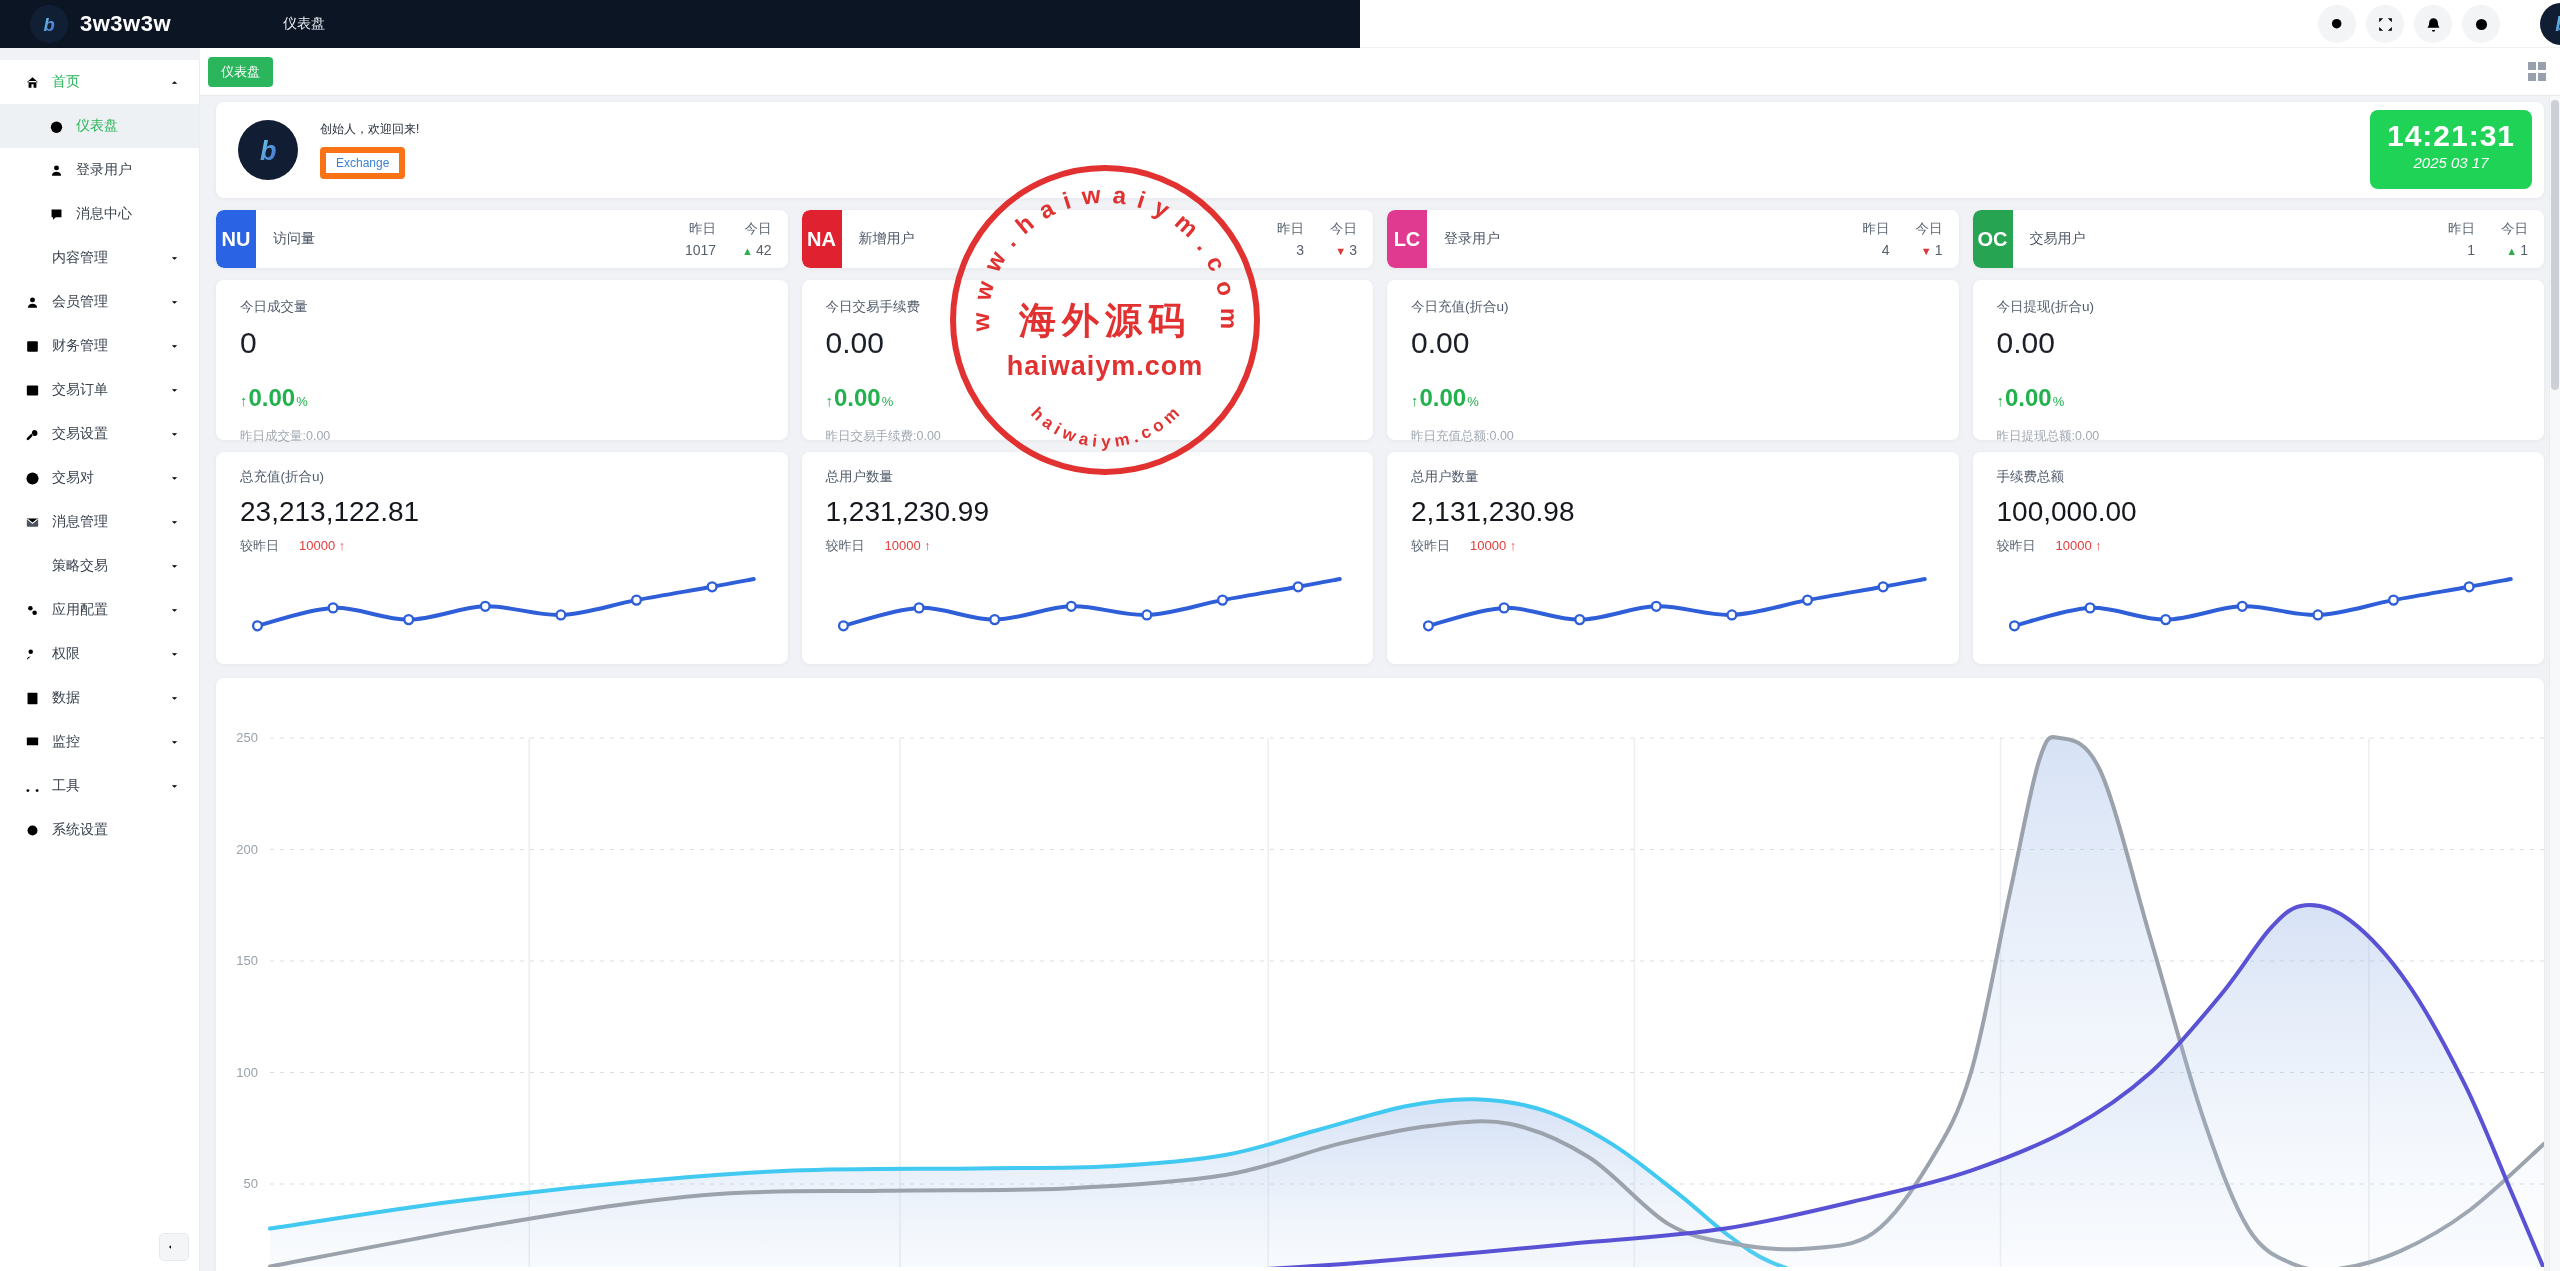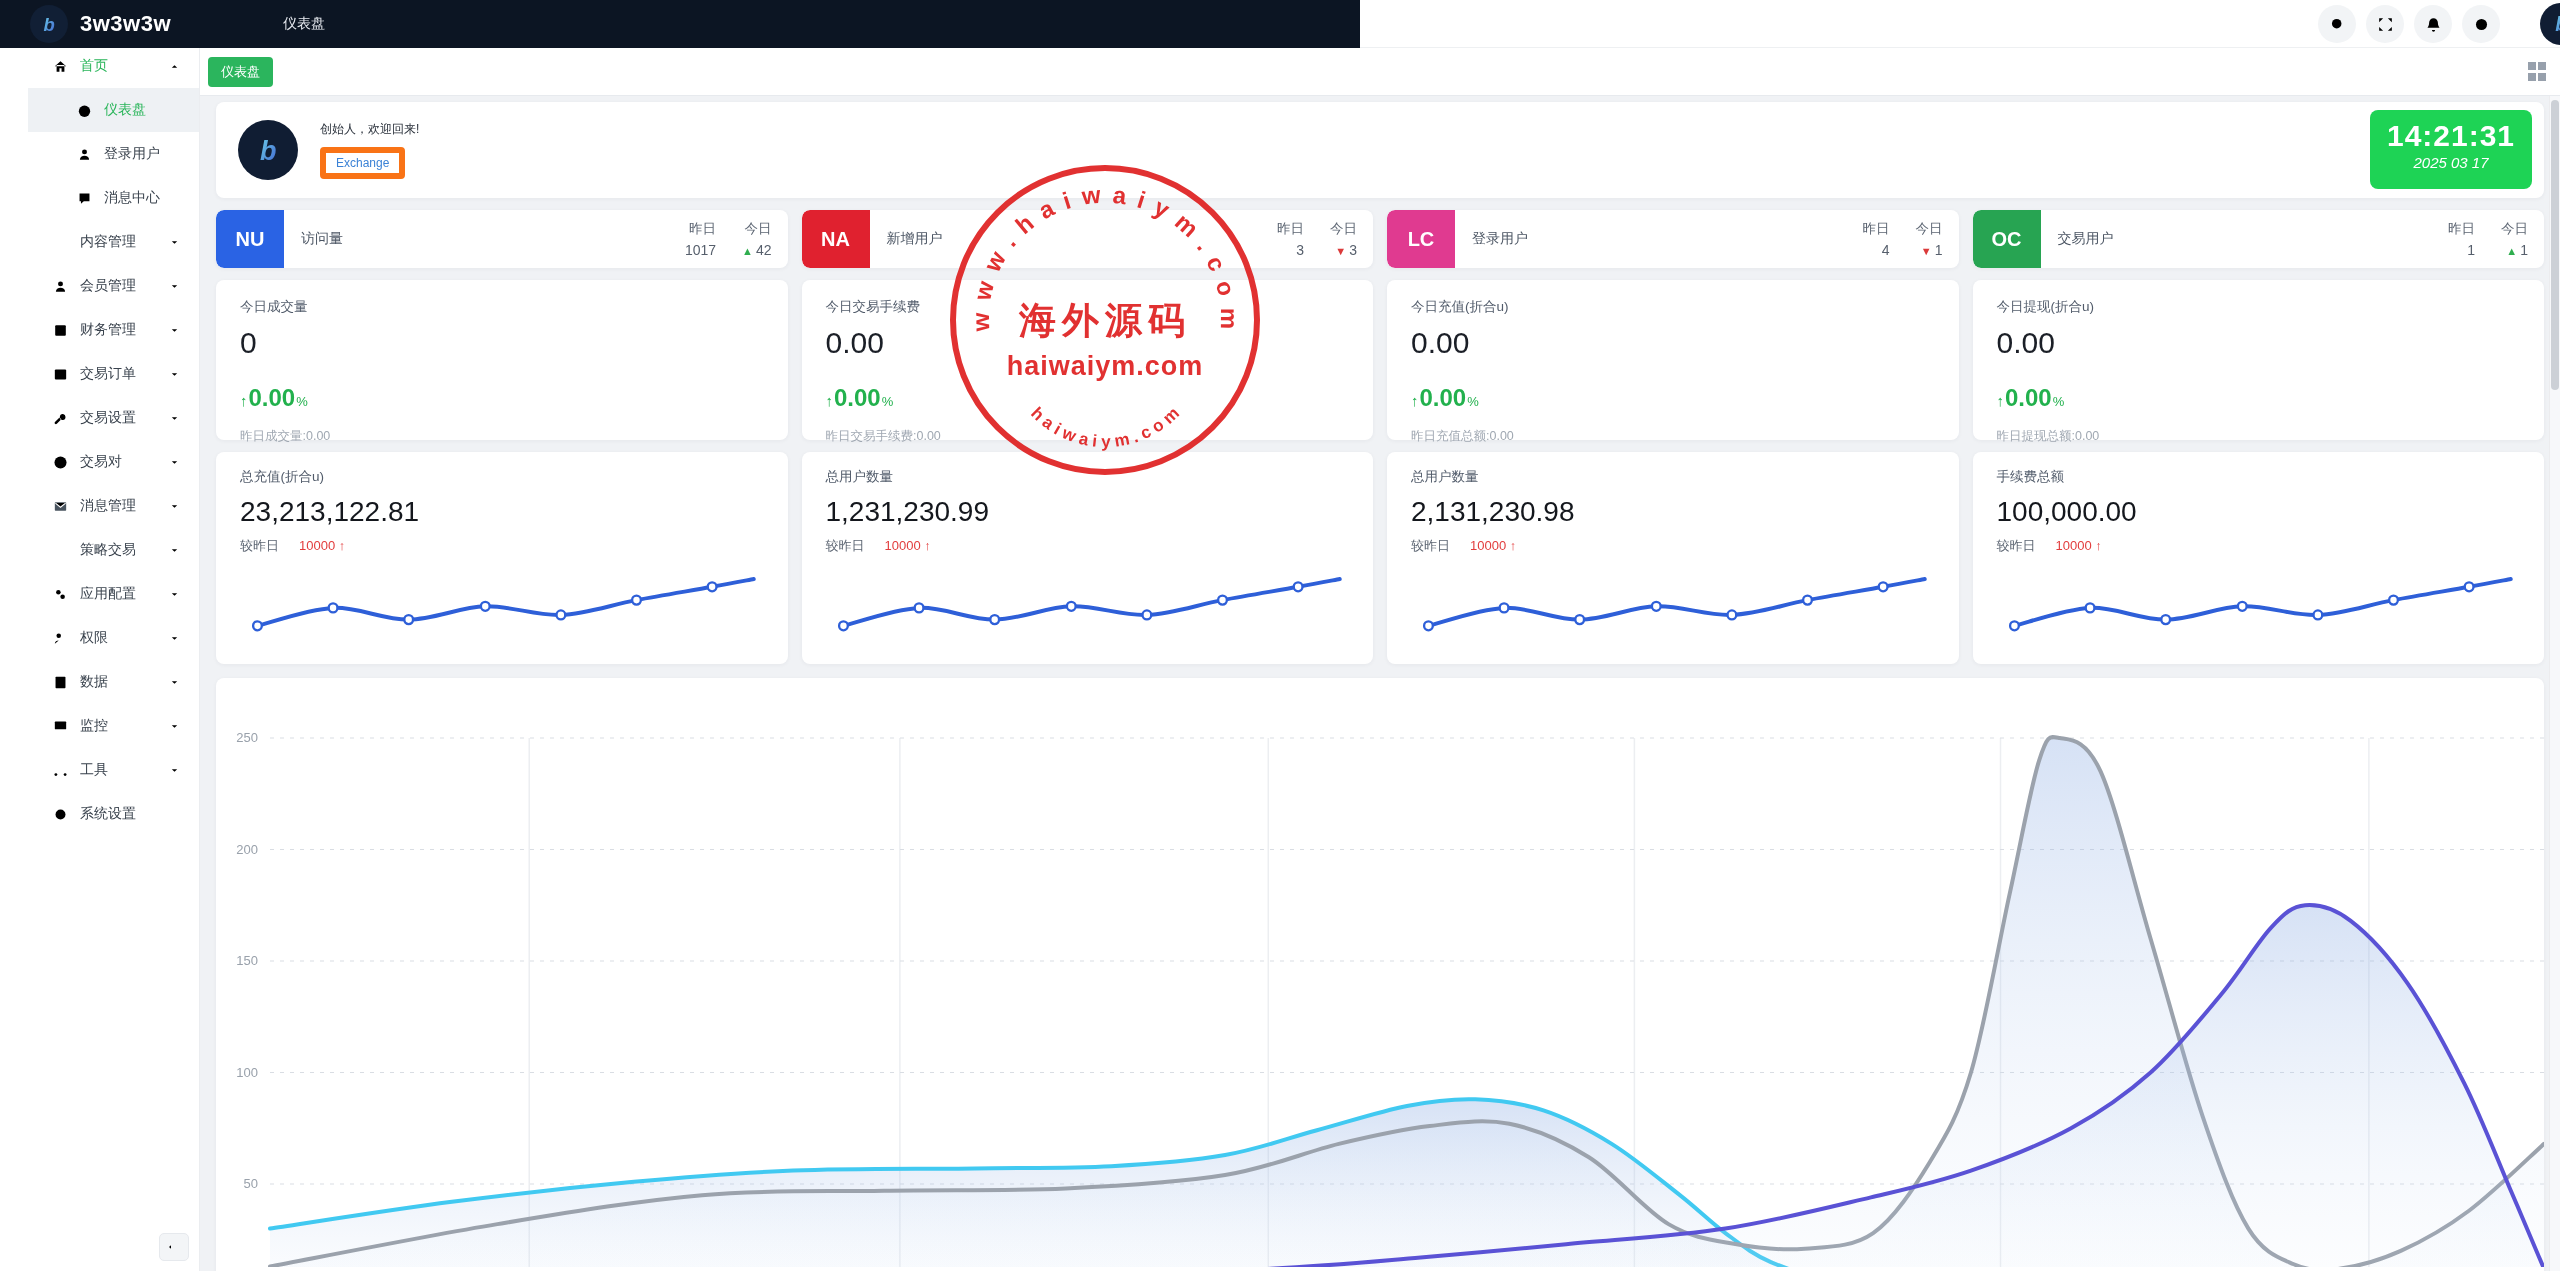--- a/index.html
+++ b/index.html
@@ -26,22 +26,22 @@
 
   
   .tabbar { position:absolute; top:48px; left:200px; right:0; height:48px; background:#fff;
     border-bottom:1px solid #e7eaee; z-index:10; display:flex; align-items:center; }
   .tab-chip { margin-left:8px; background:#2bb55d; color:#fff; font-size:13px; padding:6px 13px;
     border-radius:4px; cursor:pointer; }
   .tabbar-right { position:absolute; right:14px; display:grid; grid-template-columns:8px 8px; gap:2.5px; cursor:pointer; }
   .tabbar-right i { width:8px; height:8px; background:#97a0ac; display:block; }
 
   
-  .sidebar { position:absolute; top:44px; left:0; width:200px; bottom:0; background:#fff;
-    border-right:1px solid #ebedf0; z-index:15;padding-left:28px; }
+  .sidebar { position:absolute; top:60px; left:0; width:200px; bottom:0; background:#fff;
+    border-right:1px solid #ebedf0; z-index:15; }
   .s-item { height:44px; display:flex; align-items:center; font-size:14px; color:#39424d;
     cursor:pointer; position:relative; }
   .s-item svg.si { width:17px; height:17px; margin-left:24px; flex:0 0 auto; color:#49545f; }
   .s-item .lbl { margin-left:11px; }
   .s-item .chev { position:absolute; right:18px; width:13px; height:13px; color:#7c8897; }
   .s-item.green, .s-item.green svg.si { color:#2ab55a; }
   .s-sub svg.si { margin-left:48px; }
   .s-sub.active { background:#eef1f4; color:#2ab55a; }
   .s-sub.active svg.si { color:#2ab55a; }
   .chev.up { transform:rotate(180deg); }
@@ -62,21 +62,21 @@
     border:6px solid #f97316; border-radius:4px; padding:3px 10px; cursor:pointer; }
   .clock-card { position:absolute; right:12px; top:8px; width:162px; height:79px; border-radius:8px;
     background:#1ed355; color:#fff; text-align:center; }
   .clock-time { font-size:30px; font-weight:bold; margin-top:9px; letter-spacing:1px; }
   .clock-date { font-size:15px; margin-top:1px;font-style:italic; }
 
   .row4 { display:grid; grid-template-columns:repeat(4,1fr); gap:14px; margin-top:12px; }
 
   
   .kpi-card { height:58px; display:flex; align-items:center; overflow:hidden; position:relative; }
-  .kpi-sq { width:68px; height:58px; flex:0 0 auto; display:flex; align-items:center; justify-content:center;
+  .kpi-sq { width:40px; height:58px; flex:0 0 auto; display:flex; align-items:center; justify-content:center;
     color:#fff; font-size:20px; font-weight:bold; border-radius:8px 0 0 8px; }
   .kpi-label { font-size:14px; color:#4b5563; margin-left:17px; }
   .kpi-cols { position:absolute; right:16px; top:0; height:58px; display:flex; gap:26px; align-items:center; }
   .kpi-col { text-align:right; font-size:13.5px; color:#5d6673; }
   .kpi-col .v { margin-top:4px; color:#565f6c; font-size:14px; }
   .tri { font-size:11px; margin-right:3px; }
   .tri.up { color:#2fae4f; } .tri.down { color:#db3a3a; }
 
   
   .stat-card { height:160px; padding:18px 24px; }

